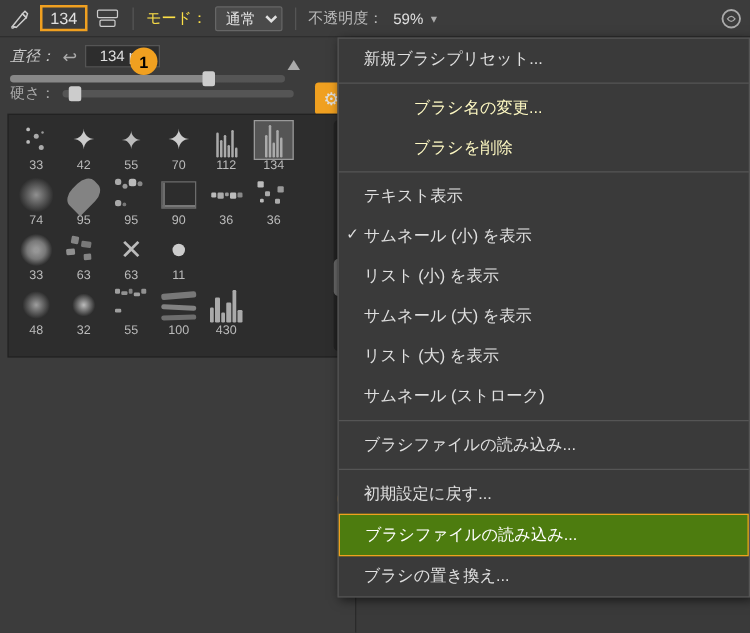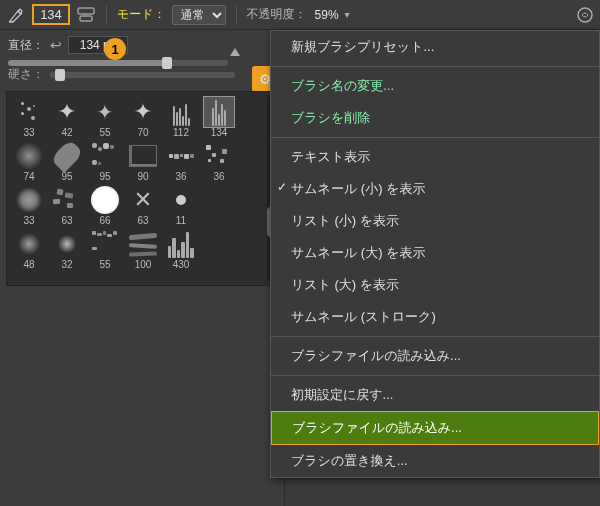--- a/index.html
+++ b/index.html
@@ -80,21 +80,21 @@
       border-right: 1px solid #2a2a2a;
     }
 
     
     .brush-row {
       display: flex;
       align-items: center;
       padding: 6px 8px 4px 8px;
       gap: 6px;
     }
-    .brush-label { color: #ccc; font-size: 12px; min-width: 32px; }
+    .brush-label { color: #ccc; font-size: 12px; min-width: 32px; font-style: italic; }
     .undo-icon { font-size: 14px; color: #aaa; cursor: pointer; }
     .size-input {
       background: #2d2d2d;
       border: 1px solid #555;
       color: #e0e0e0;
       font-size: 12px;
       padding: 1px 4px;
       width: 60px;
       text-align: center;
     }
@@ -235,22 +235,23 @@
       cursor: pointer;
       position: relative;
       white-space: nowrap;
     }
     .dropdown-item.highlighted {
       background: #4d7c0f;
       border: 1px solid #f0a020;
       color: #fff;
     }
     .dropdown-item.disabled {
-      color: #86efac;
+      color: #fef9c3;
       cursor: default;
+      margin-left: 40px;
     }
     .dropdown-item.has-check::before {
       content: '✓';
       position: absolute;
       left: 6px;
       color: #e0e0e0;
       font-size: 12px;
     }
     .dropdown-divider {
       height: 1px;
@@ -509,26 +510,20 @@
       <div class="brush-item">
         <div class="brush-preview">
           <div style="width:28px;height:26px;position:relative;opacity:0.7;">
             <div style="position:absolute;top:2px;left:4px;width:6px;height:6px;border-radius:1px;background:#aaa;transform:rotate(10deg);"></div>
             <div style="position:absolute;top:12px;left:0;width:7px;height:5px;border-radius:1px;background:#bbb;transform:rotate(-5deg);"></div>
             <div style="position:absolute;top:6px;left:12px;width:8px;height:5px;border-radius:1px;background:#999;transform:rotate(8deg);"></div>
             <div style="position:absolute;top:16px;left:14px;width:6px;height:5px;border-radius:1px;background:#aaa;transform:rotate(-3deg);"></div>
           </div>
         </div>
         <span class="brush-num">63</span>
-      </div>
-      <div class="brush-item">
-        <div class="brush-preview">
-          <div class="hard-round"></div>
-        </div>
-        <span class="brush-num">66</span>
       </div>
       <div class="brush-item">
         <div class="brush-preview">
           <span class="cross-shape">✕</span>
         </div>
         <span class="brush-num">63</span>
       </div>
       <div class="brush-item">
         <div class="brush-preview">
           <div class="dot-sm"></div>

